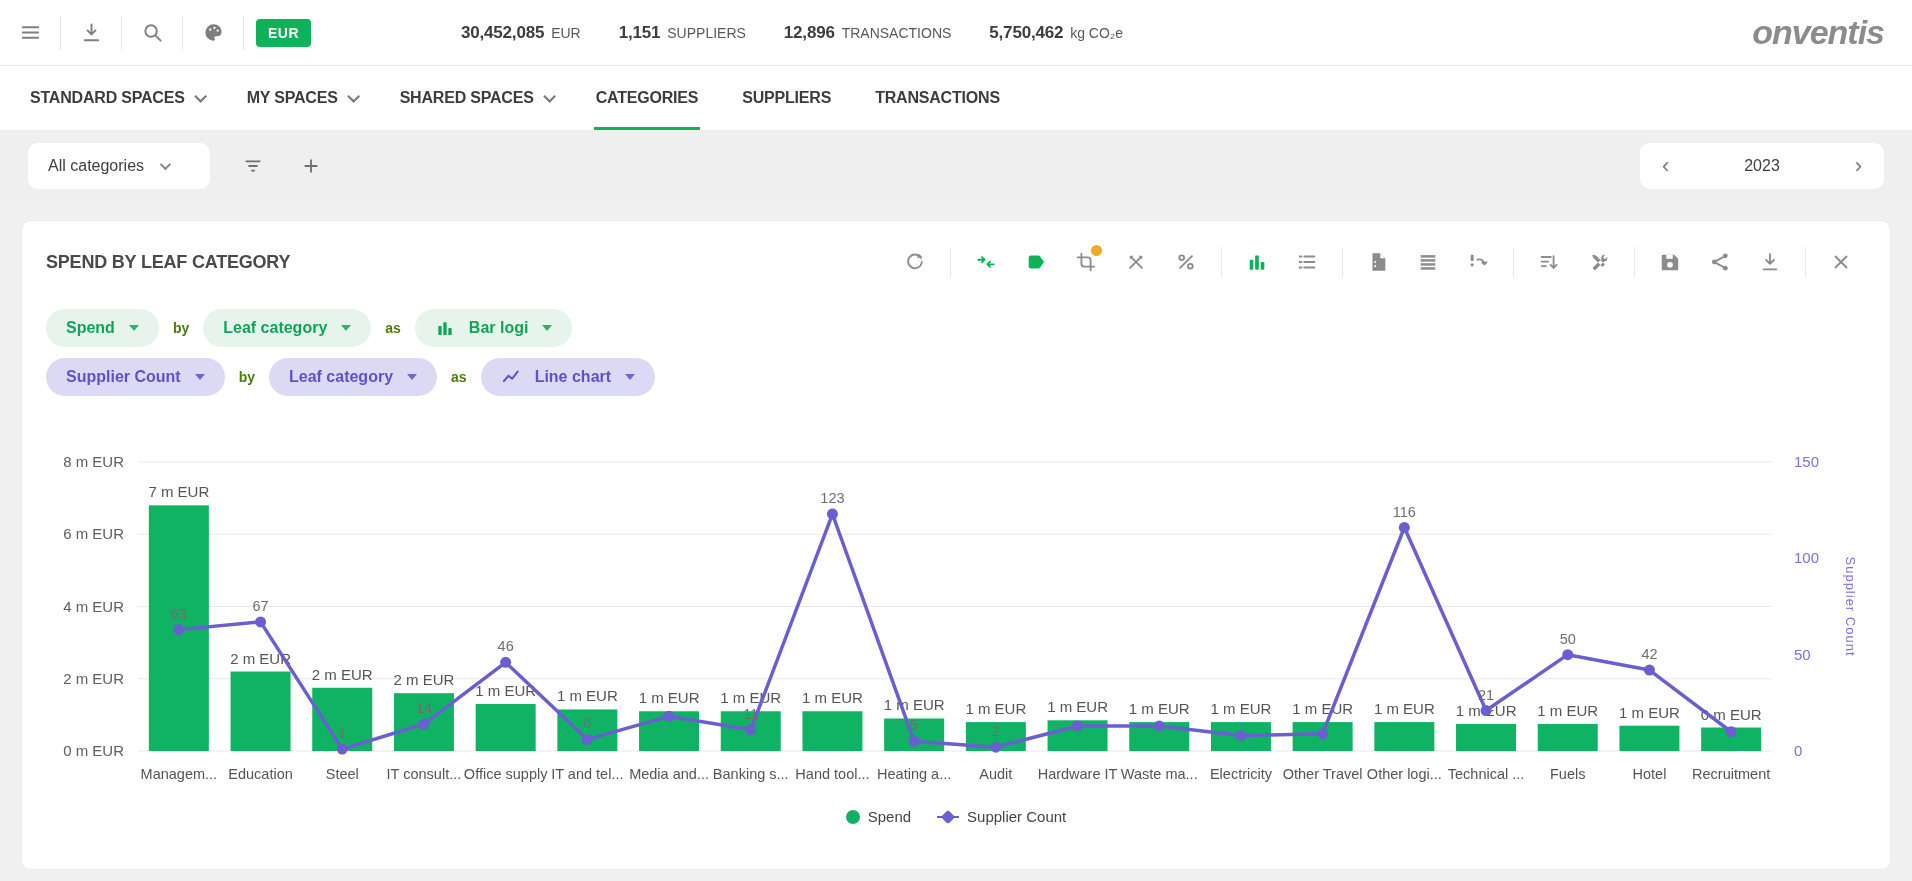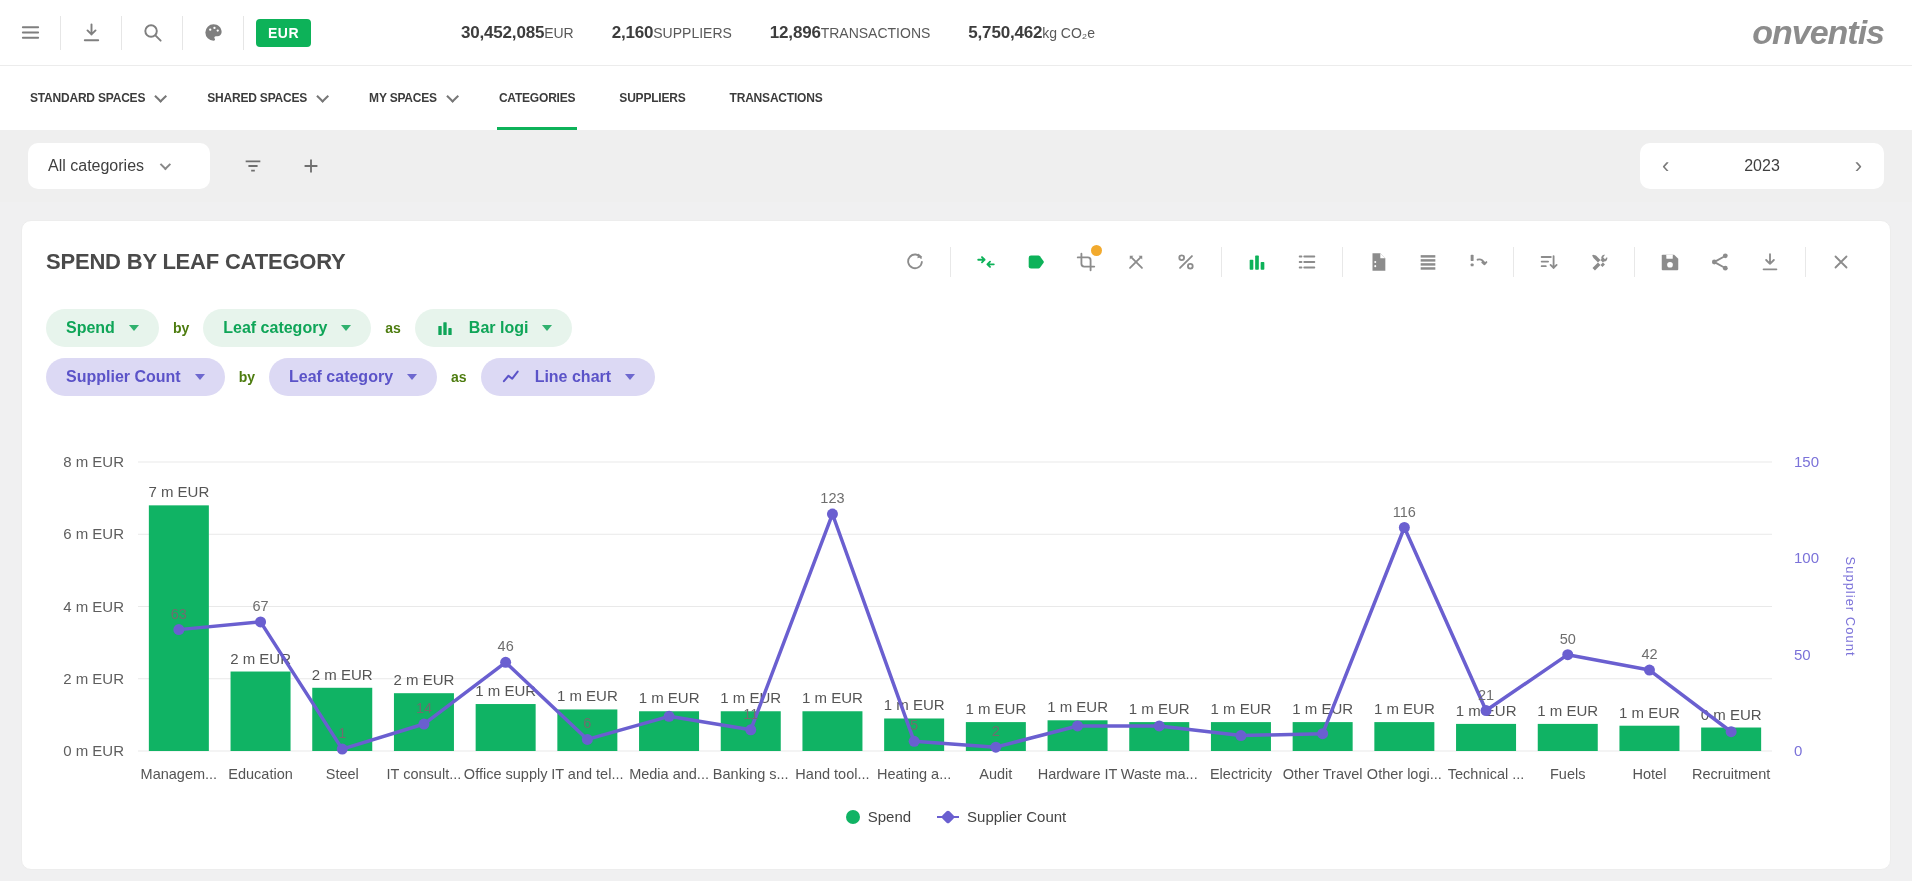--- a/index.html
+++ b/index.html
@@ -8,29 +8,29 @@
 
   
   .topbar { height:66px; background:#fff; display:flex; align-items:center; border-bottom:1px solid #ececec; }
   .iconbtn { width:60px; height:58px; display:flex; align-items:center; justify-content:center; cursor:pointer; }
   .iconbtn svg { width:23px; height:23px; stroke:#7f7f7f; fill:none; stroke-width:2; }
   .iconbtn.filled svg { fill:#7f7f7f; stroke:none; }
   .vdiv { width:1px; height:34px; background:#e6e6e6; }
   .currency-badge { background:#0db259; color:#fff; font-weight:bold; font-size:14px; letter-spacing:.5px;
     padding:6px 12px; border-radius:4px; margin-left:12px; cursor:pointer; }
   .stats { display:flex; align-items:center; gap:38px; margin-left:150px; }
-  .stat { display:flex; align-items:baseline; white-space:nowrap; }
+  .stat { display:flex; align-items:baseline; gap:7px; white-space:nowrap; }
   .stat .val { font-weight:bold; font-size:17px; color:#3d3d3d; letter-spacing:-.2px; }
   .stat .unit { font-size:14px; color:#595959; }
   .logo { margin-left:auto; margin-right:28px; font-size:34px; font-weight:bold; font-style:italic;
     color:#8c8c8c; letter-spacing:-1px; }
 
   
   .navrow { height:64px; background:#fff; display:flex; align-items:center; padding:0 30px; gap:44px; }
-  .navtab { display:flex; align-items:center; gap:9px; font-size:12px; font-weight:bold; color:#3c3c3c;
+  .navtab { display:flex; align-items:center; gap:9px; font-size:16px; font-weight:bold; color:#3c3c3c;
     letter-spacing:-.2px; height:64px; cursor:pointer; position:relative; }
   .navtab .chev { width:9px; height:9px; border-right:2px solid #777; border-bottom:2px solid #777;
     transform:rotate(45deg) translateY(-3px); }
   .navtab.active::after { content:""; position:absolute; left:-2px; right:-2px; bottom:0; height:3px; background:#0db259; }
 
   
   .filterrow { height:72px; background:#efefef; display:flex; align-items:center; padding:0 28px; }
   .pill { background:#fff; border-radius:10px; height:46px; display:flex; align-items:center; cursor:pointer; }
   .catpill { padding:0 20px; gap:16px; min-width:182px; }
   .catpill .lbl { font-size:16px; color:#3f3f3f; }
@@ -39,21 +39,21 @@
   .ftool { width:58px; height:58px; display:flex; align-items:center; justify-content:center; cursor:pointer; }
   .ftool svg { width:22px; height:22px; stroke:#6f6f6f; stroke-width:2; fill:none; }
   .yearpill { margin-left:auto; width:244px; justify-content:space-between; padding:0 18px; }
   .yearpill .arrow { font-size:22px; color:#7a7a7a; line-height:1; cursor:pointer; padding:0 4px; }
   .yearpill .yr { font-size:16px; color:#3f3f3f; }
 
   
   .card { background:#fff; margin:18px 21px 0 21px; width:1870px; height:650px; border-radius:10px;
     border:1px solid #ededed; padding:0 24px; }
   .panelhead { height:66px; display:flex; align-items:center; margin-top:8px; }
-  .paneltitle { font-size:22px; font-weight:bold; color:#4a4a4a; letter-spacing:-.2px; }
+  .paneltitle { font-size:18px; font-weight:bold; color:#4a4a4a; letter-spacing:-.2px; }
   .toolbar { margin-left:auto; display:flex; align-items:center; }
   .tbdiv { width:1px; height:30px; background:#e8e8e8; margin:0 10px; }
   .tbtn { width:50px; height:44px; display:flex; align-items:center; justify-content:center; cursor:pointer; position:relative; }
   .tbtn svg { width:22px; height:22px; }
   .tbtn .stroke { stroke:#8c8c8c; fill:none; stroke-width:2; stroke-linecap:round; stroke-linejoin:round; }
   .tbtn .fillgray { fill:#8c8c8c; stroke:none; }
   .tbtn.green .stroke { stroke:#0db259; }
   .tbtn.green .fillgray { fill:#0db259; }
   .badge-dot { position:absolute; top:5px; right:9px; width:11px; height:11px; border-radius:50%; background:#f2aa2e; }
 
@@ -112,46 +112,46 @@
       </div>
       <div class="vdiv"></div>
     </div>
   <div class="currency-badge">EUR</div>
   <div class="stats" id="header-stats">
       <div class="stat">
         <span class="val">30,452,085</span>
         <span class="unit">EUR</span>
       </div>
       <div class="stat">
-        <span class="val">2,160</span>
+        <span class="val">1,151</span>
         <span class="unit">SUPPLIERS</span>
       </div>
       <div class="stat">
         <span class="val">12,896</span>
         <span class="unit">TRANSACTIONS</span>
       </div>
       <div class="stat">
         <span class="val">5,750,462</span>
         <span class="unit">kg CO₂e</span>
       </div>
     </div>
   <div class="logo">onventis</div>
 </div>
 
 <div class="navrow" id="navrow">
     <div class="navtab">
       <span>STANDARD SPACES</span>
       <span class="chev"></span>
     </div>
     <div class="navtab">
+      <span>MY SPACES</span>
+      <span class="chev"></span>
+    </div>
+    <div class="navtab">
       <span>SHARED SPACES</span>
-      <span class="chev"></span>
-    </div>
-    <div class="navtab">
-      <span>MY SPACES</span>
       <span class="chev"></span>
     </div>
     <div class="navtab active">
       <span>CATEGORIES</span>
     </div>
     <div class="navtab">
       <span>SUPPLIERS</span>
     </div>
     <div class="navtab">
       <span>TRANSACTIONS</span>

